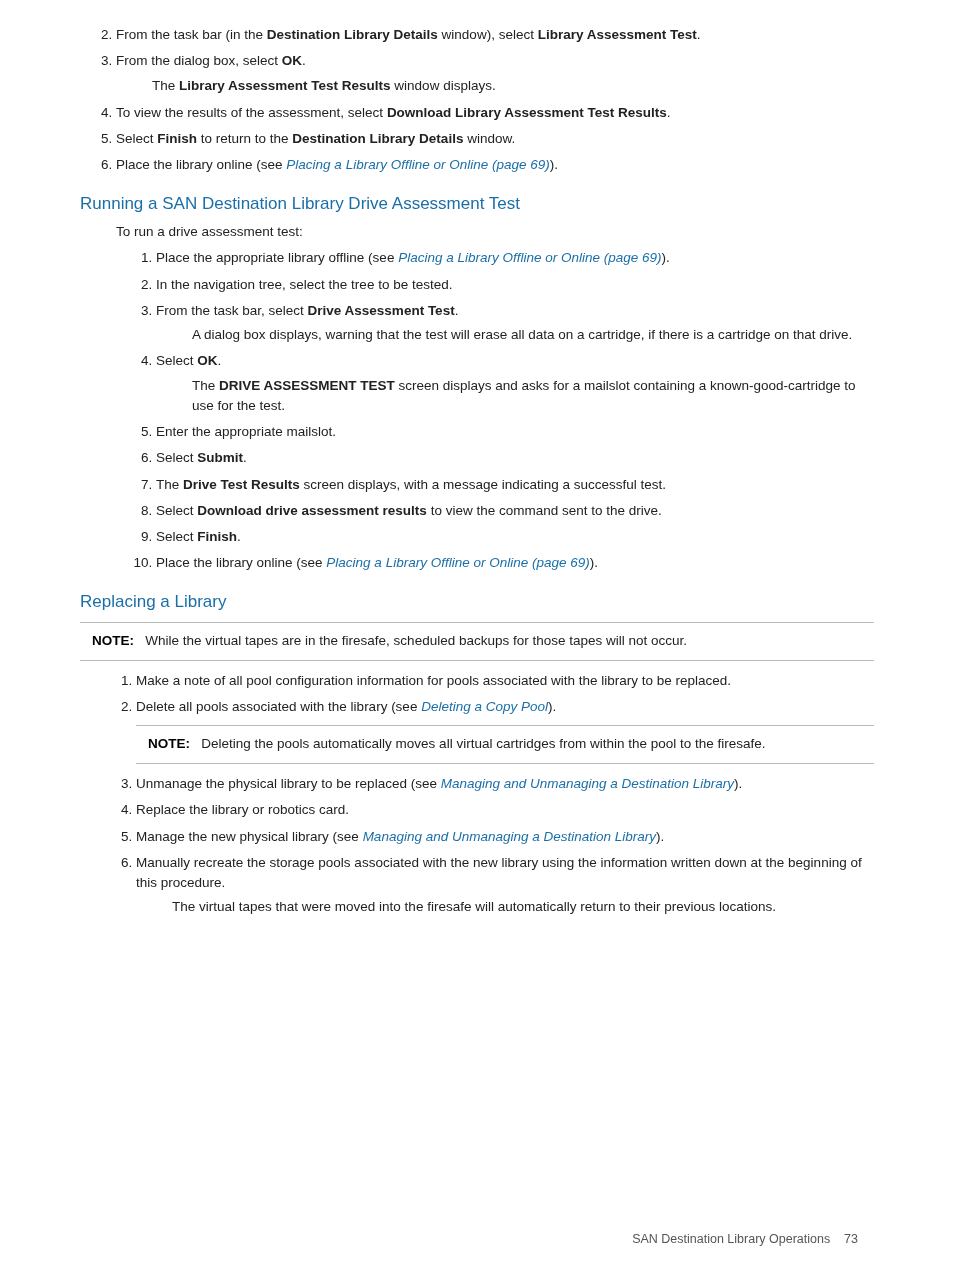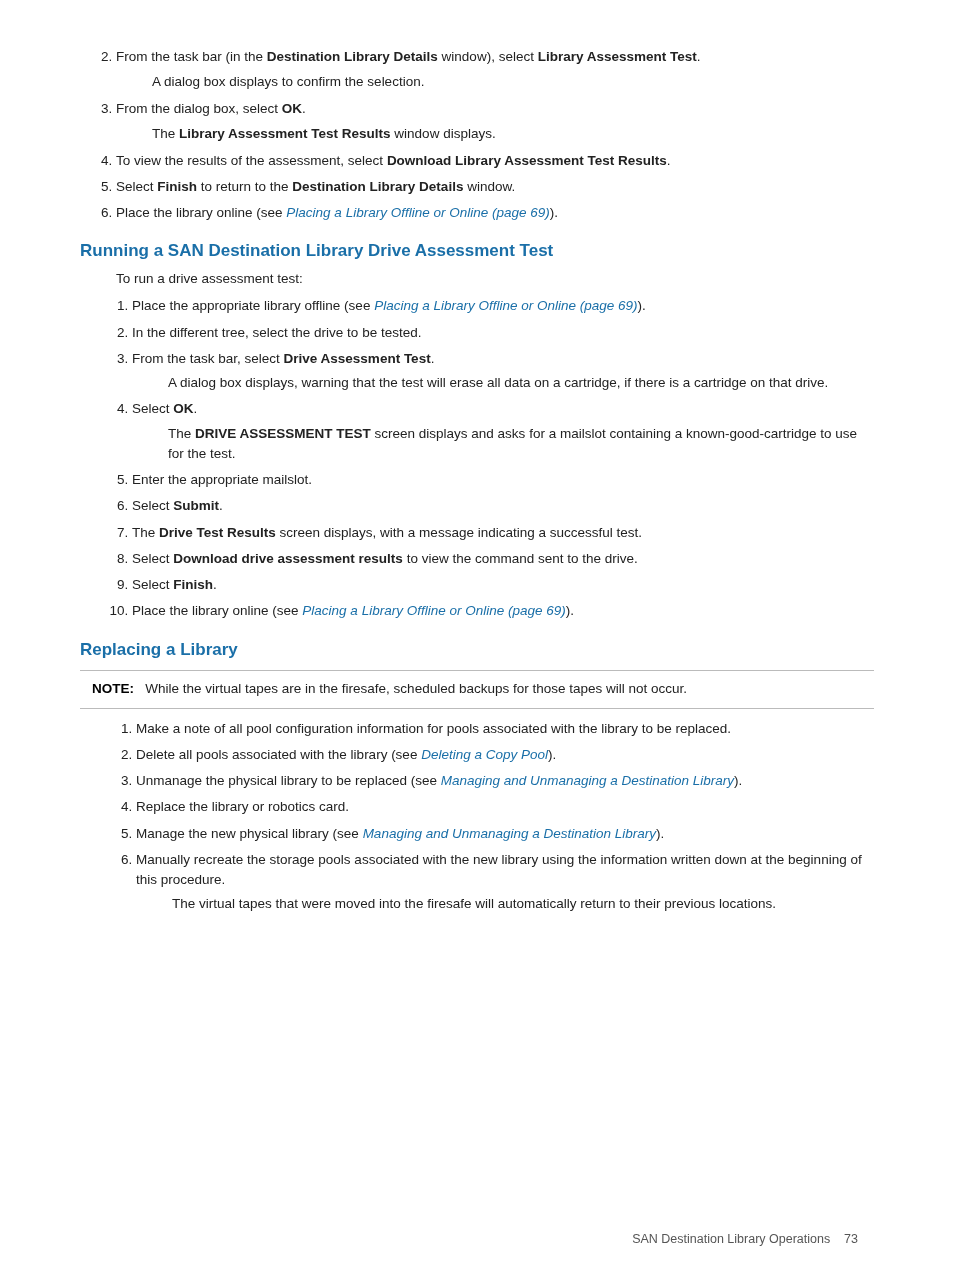--- a/index.html
+++ b/index.html
@@ -11,27 +11,27 @@
       font-family: Arial, Helvetica, sans-serif;
       font-size: 13.5px;
       color: #222;
       background: #fff;
       width: 954px;
       min-height: 1271px;
     }
     .page {
       width: 954px;
       min-height: 1271px;
-      padding: 47px 80px 40px 80px;
+      padding: 25px 80px 40px 80px;
       position: relative;
     }
     .section-heading {
       color: #1a6fa8;
       font-size: 17px;
-      font-weight: bold;
+      font-weight: normal;
       margin-bottom: 8px;
       margin-top: 18px;
     }
     ol {
       margin-left: 20px;
       margin-bottom: 6px;
     }
     ol li {
       margin-bottom: 6px;
       line-height: 1.5;
@@ -80,47 +80,46 @@
     }
   </style>
 </head>
 <body>
 
 <div class="page">
 
   <ol start="2" class="top-list">
     <li>
       From the task bar (in the <span class="bold">Destination Library Details</span> window), select <span class="bold">Library Assessment Test</span>.
-      <div class="indent">A dialog box displays to confirm the selection.</div>
     </li>
     <li>
       From the dialog box, select <span class="bold">OK</span>.
       <div class="indent">The <span class="bold">Library Assessment Test Results</span> window displays.</div>
     </li>
     <li>
       To view the results of the assessment, select <span class="bold">Download Library Assessment Test Results</span>.
     </li>
     <li>
       Select <span class="bold">Finish</span> to return to the <span class="bold">Destination Library Details</span> window.
     </li>
     <li>
       Place the library online (see <a class="link">Placing a Library Offline or Online (page 69)</a>).
     </li>
   </ol>
 
   <h2 class="section-heading">Running a SAN Destination Library Drive Assessment Test</h2>
 
   <p class="indent">To run a drive assessment test:</p>
 
-  <ol style="margin-left:52px;">
+  <ol style="margin-left:76px;">
     <li>
       Place the appropriate library offline (see <a class="link">Placing a Library Offline or Online (page 69)</a>).
     </li>
     <li>
-      In the different tree, select the drive to be tested.
+      In the navigation tree, select the tree to be tested.
     </li>
     <li>
       From the task bar, select <span class="bold">Drive Assessment Test</span>.
       <div class="indent">A dialog box displays, warning that the test will erase all data on a cartridge, if there is a cartridge on that drive.</div>
     </li>
     <li>
       Select <span class="bold">OK</span>.
       <div class="indent">The <span class="bold">DRIVE ASSESSMENT TEST</span> screen displays and asks for a mailslot containing a known-good-cartridge to use for the test.</div>
     </li>
     <li>
@@ -149,20 +148,23 @@
   <div class="note-box">
     <span class="note-label">NOTE:</span>&nbsp;&nbsp;&nbsp;While the virtual tapes are in the firesafe, scheduled backups for those tapes will not occur.
   </div>
 
   <ol style="margin-left:56px;">
     <li>
       Make a note of all pool configuration information for pools associated with the library to be replaced.
     </li>
     <li>
       Delete all pools associated with the library (see <a class="link">Deleting a Copy Pool</a>).
+      <div class="note-box" style="margin-top:8px;">
+        <span class="note-label">NOTE:</span>&nbsp;&nbsp;&nbsp;Deleting the pools automatically moves all virtual cartridges from within the pool to the firesafe.
+      </div>
     </li>
     <li>
       Unmanage the physical library to be replaced (see <a class="link">Managing and Unmanaging a Destination Library</a>).
     </li>
     <li>
       Replace the library or robotics card.
     </li>
     <li>
       Manage the new physical library (see <a class="link">Managing and Unmanaging a Destination Library</a>).
     </li>

